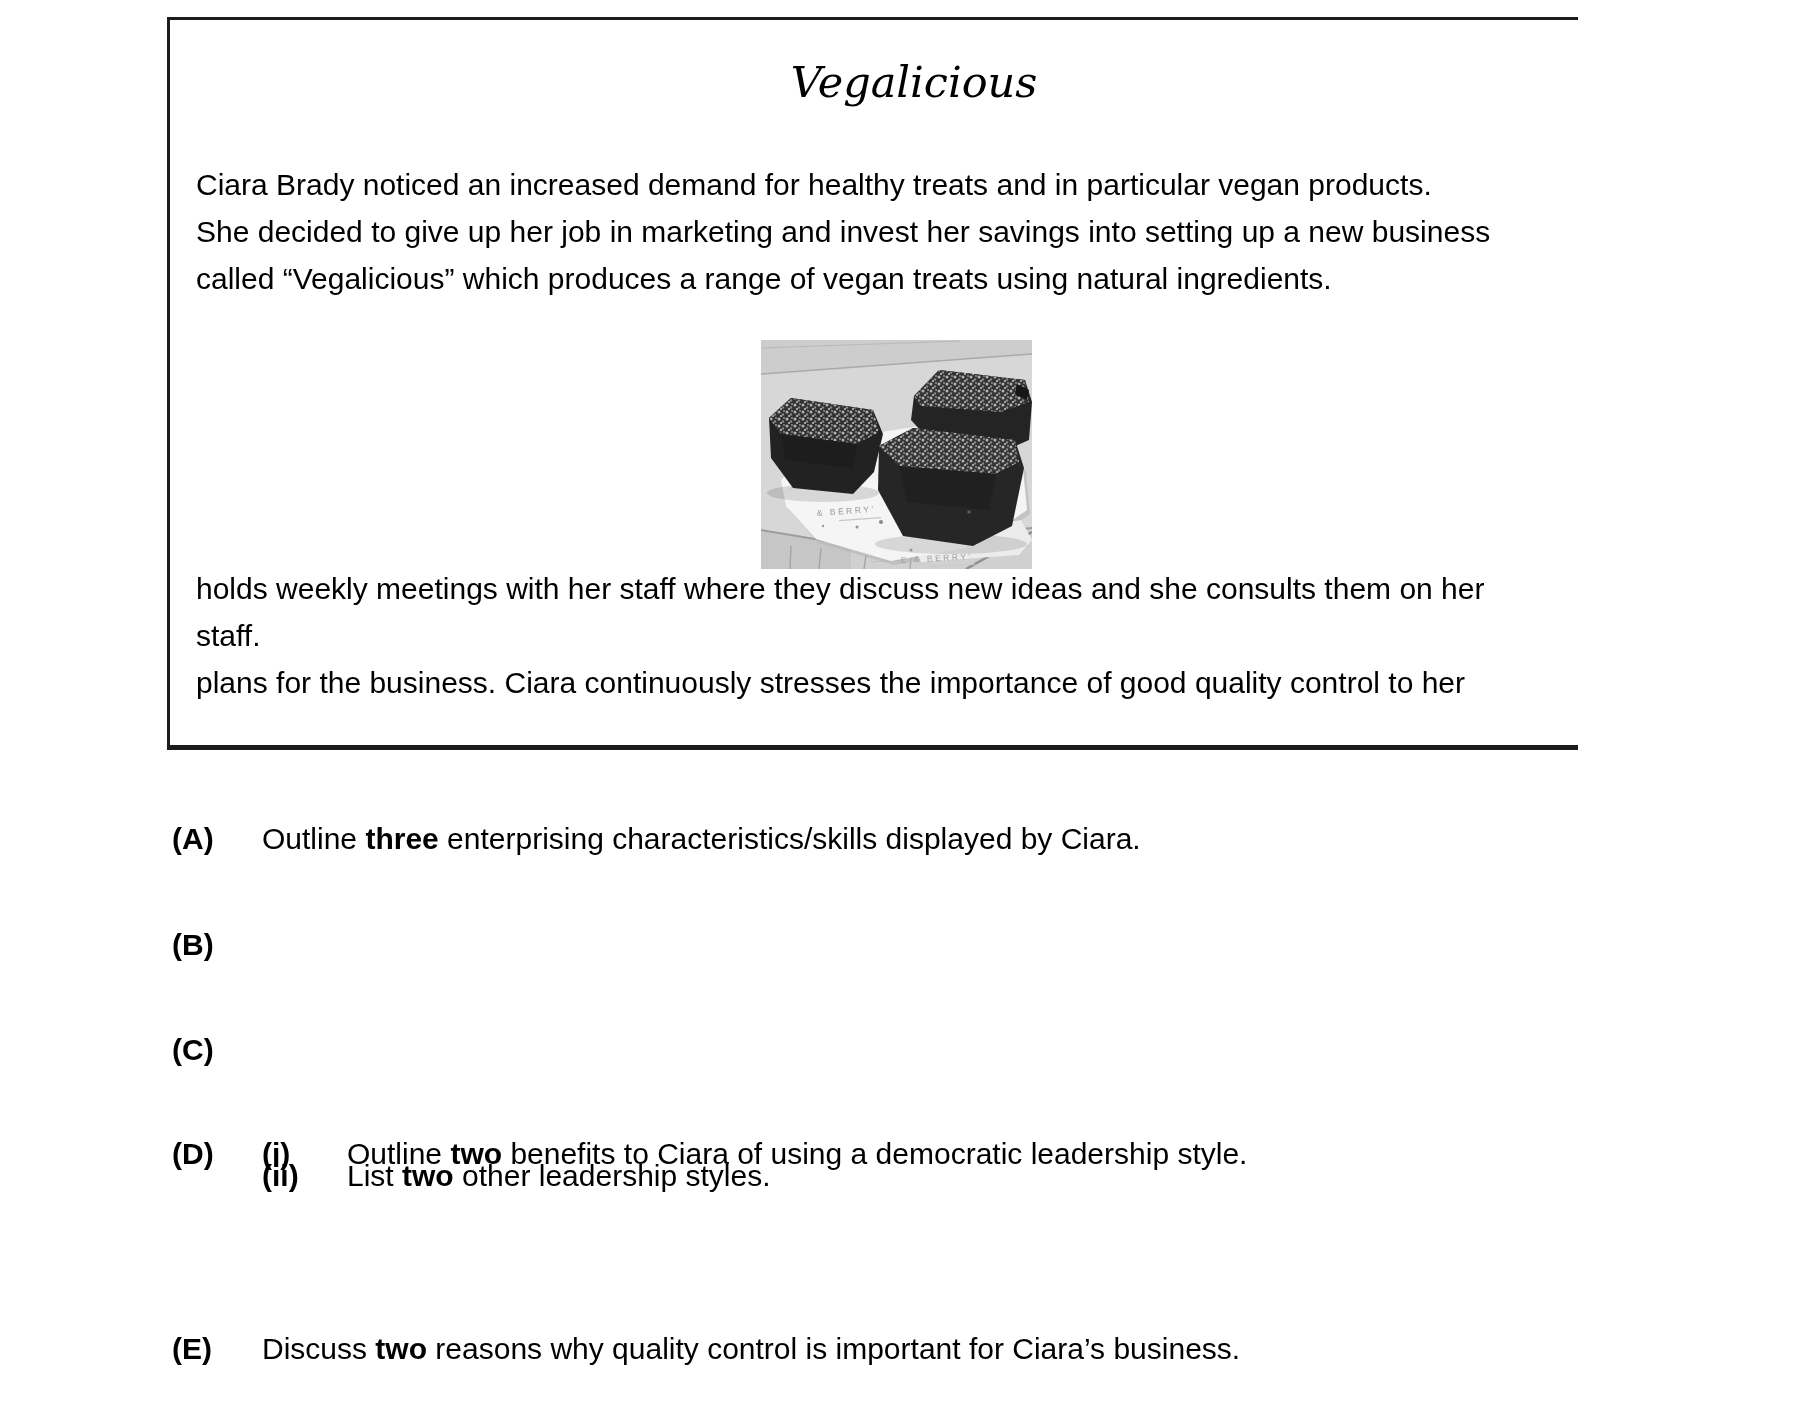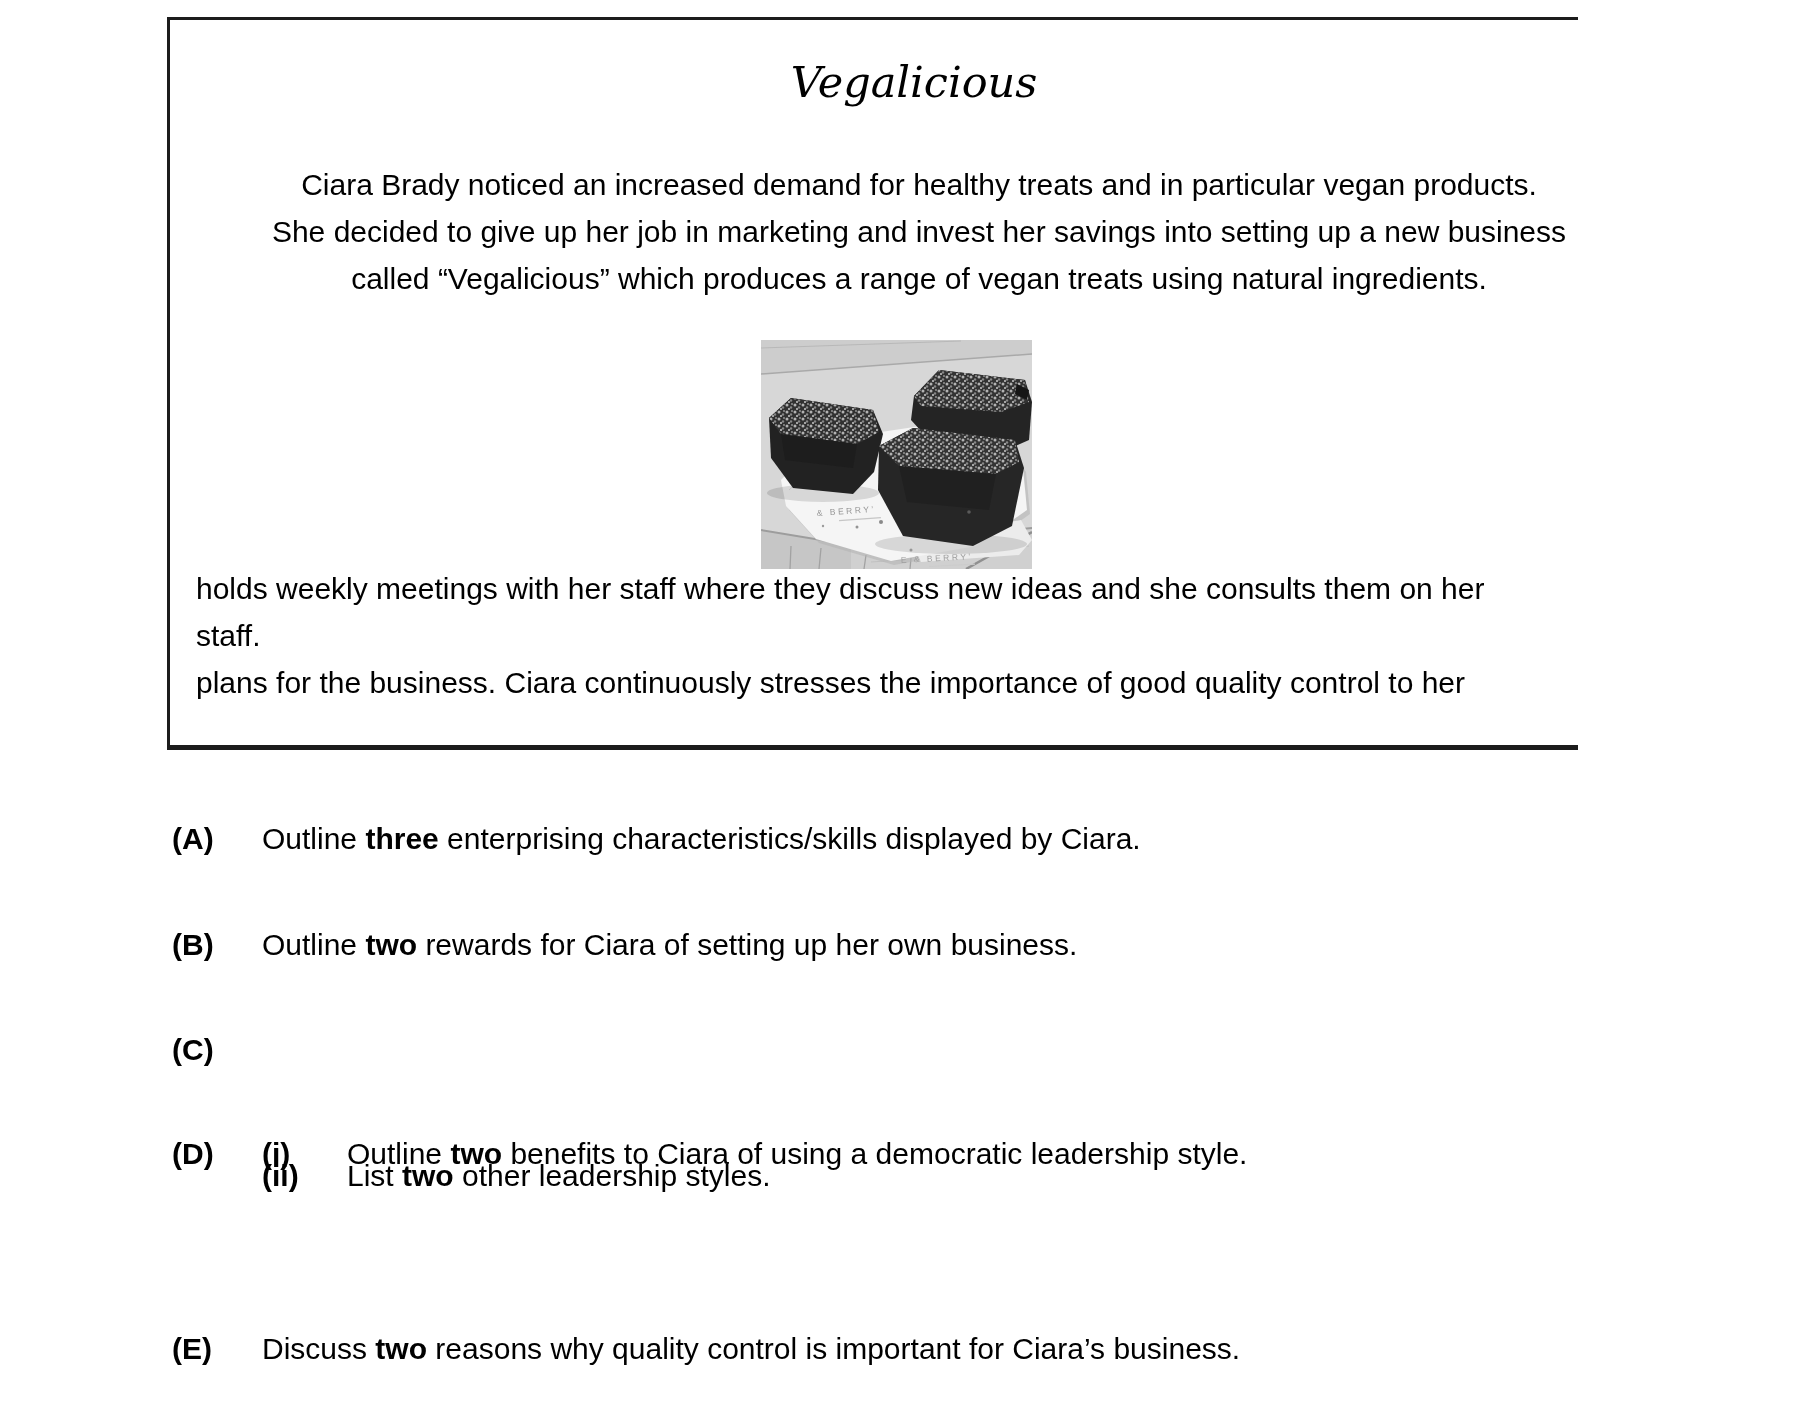--- a/index.html
+++ b/index.html
@@ -11,21 +11,21 @@
   .case-box{
     position:absolute;left:167px;top:17px;width:1494px;height:733px;
     border:3px solid #1c1c1c;border-bottom-width:5px;box-sizing:border-box;background:#fff;
   }
   .case-title{
     position:absolute;top:38px;left:0;right:0;text-align:center;
     font-family:"DejaVu Serif",serif;font-style:italic;font-weight:500;
     font-size:43px;line-height:48px;letter-spacing:0px;
   }
   .para{position:absolute;left:26px;width:1446px;font-size:30px;line-height:47px;}
-  .para.p1{top:141px;text-align:center;}
+  .para.p1{top:141px;}
   .para.p2{top:545px;}
   .para div{white-space:nowrap;}
   
   .photo{position:absolute;left:591px;top:320px;width:271px;height:229px;}
   
   .q-row{
     position:absolute;left:172px;width:1474px;display:flex;
     font-size:30px;line-height:40px;align-items:flex-start;
   }
   .q-label{flex:none;width:90px;font-weight:bold;}
@@ -118,21 +118,20 @@
   </div>
 
   <div class="q-row row-a">
     <span class="q-label">(A)</span>
     <span class="q-text"><span>Outline </span><b>three</b><span> enterprising characteristics/skills displayed by Ciara.</span></span>
     <span class="q-marks">(15)</span>
   </div>
 
   <div class="q-row row-b">
     <span class="q-label">(B)</span>
-    <span class="q-text"><span>Outline </span><b>two</b><span> rewards for Ciara of setting up her own business.</span></span>
     <span class="q-marks">(13)</span>
   </div>
 
   <div class="q-row row-c">
     <span class="q-label">(C)</span>
     <span class="q-marks">(15)</span>
   </div>
 
   <div class="q-row row-d1">
     <span class="q-label">(D)</span>

